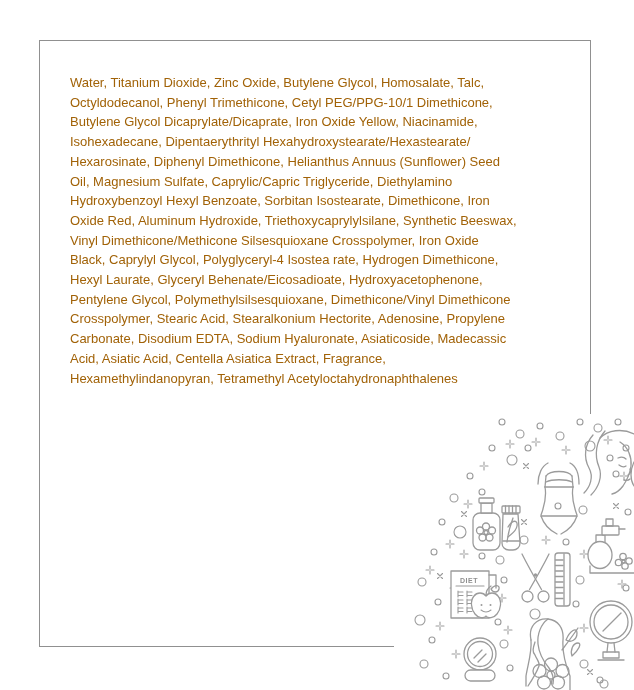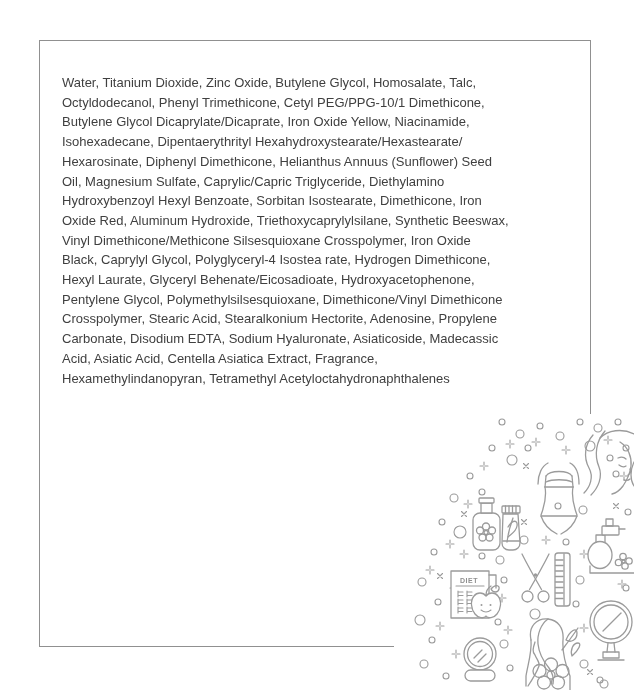--- a/index.html
+++ b/index.html
@@ -13,25 +13,25 @@
   .ingredients-box{
     position:absolute;
     left:39px;top:40px;
     width:552px;height:607px;
     border:1px solid #909090;
     background:#ffffff;
     box-sizing:border-box;
   }
   .ingredients-text{
     position:absolute;
-    left:22px;top:32px;
+    left:30px;top:32px;
     width:492px;
     font-size:13px;
     line-height:19.7px;
-    color:#404040;
+    color:#a16207;
     white-space:pre-line;
     letter-spacing:0px;
   }
   .illustration{
     position:absolute;
     right:0;bottom:0;
     width:240px;height:276px;
   }
   .illustration svg{display:block;}
   .ln{fill:none;stroke:#9b9b9b;stroke-width:1.3;stroke-linecap:round;stroke-linejoin:round;}

